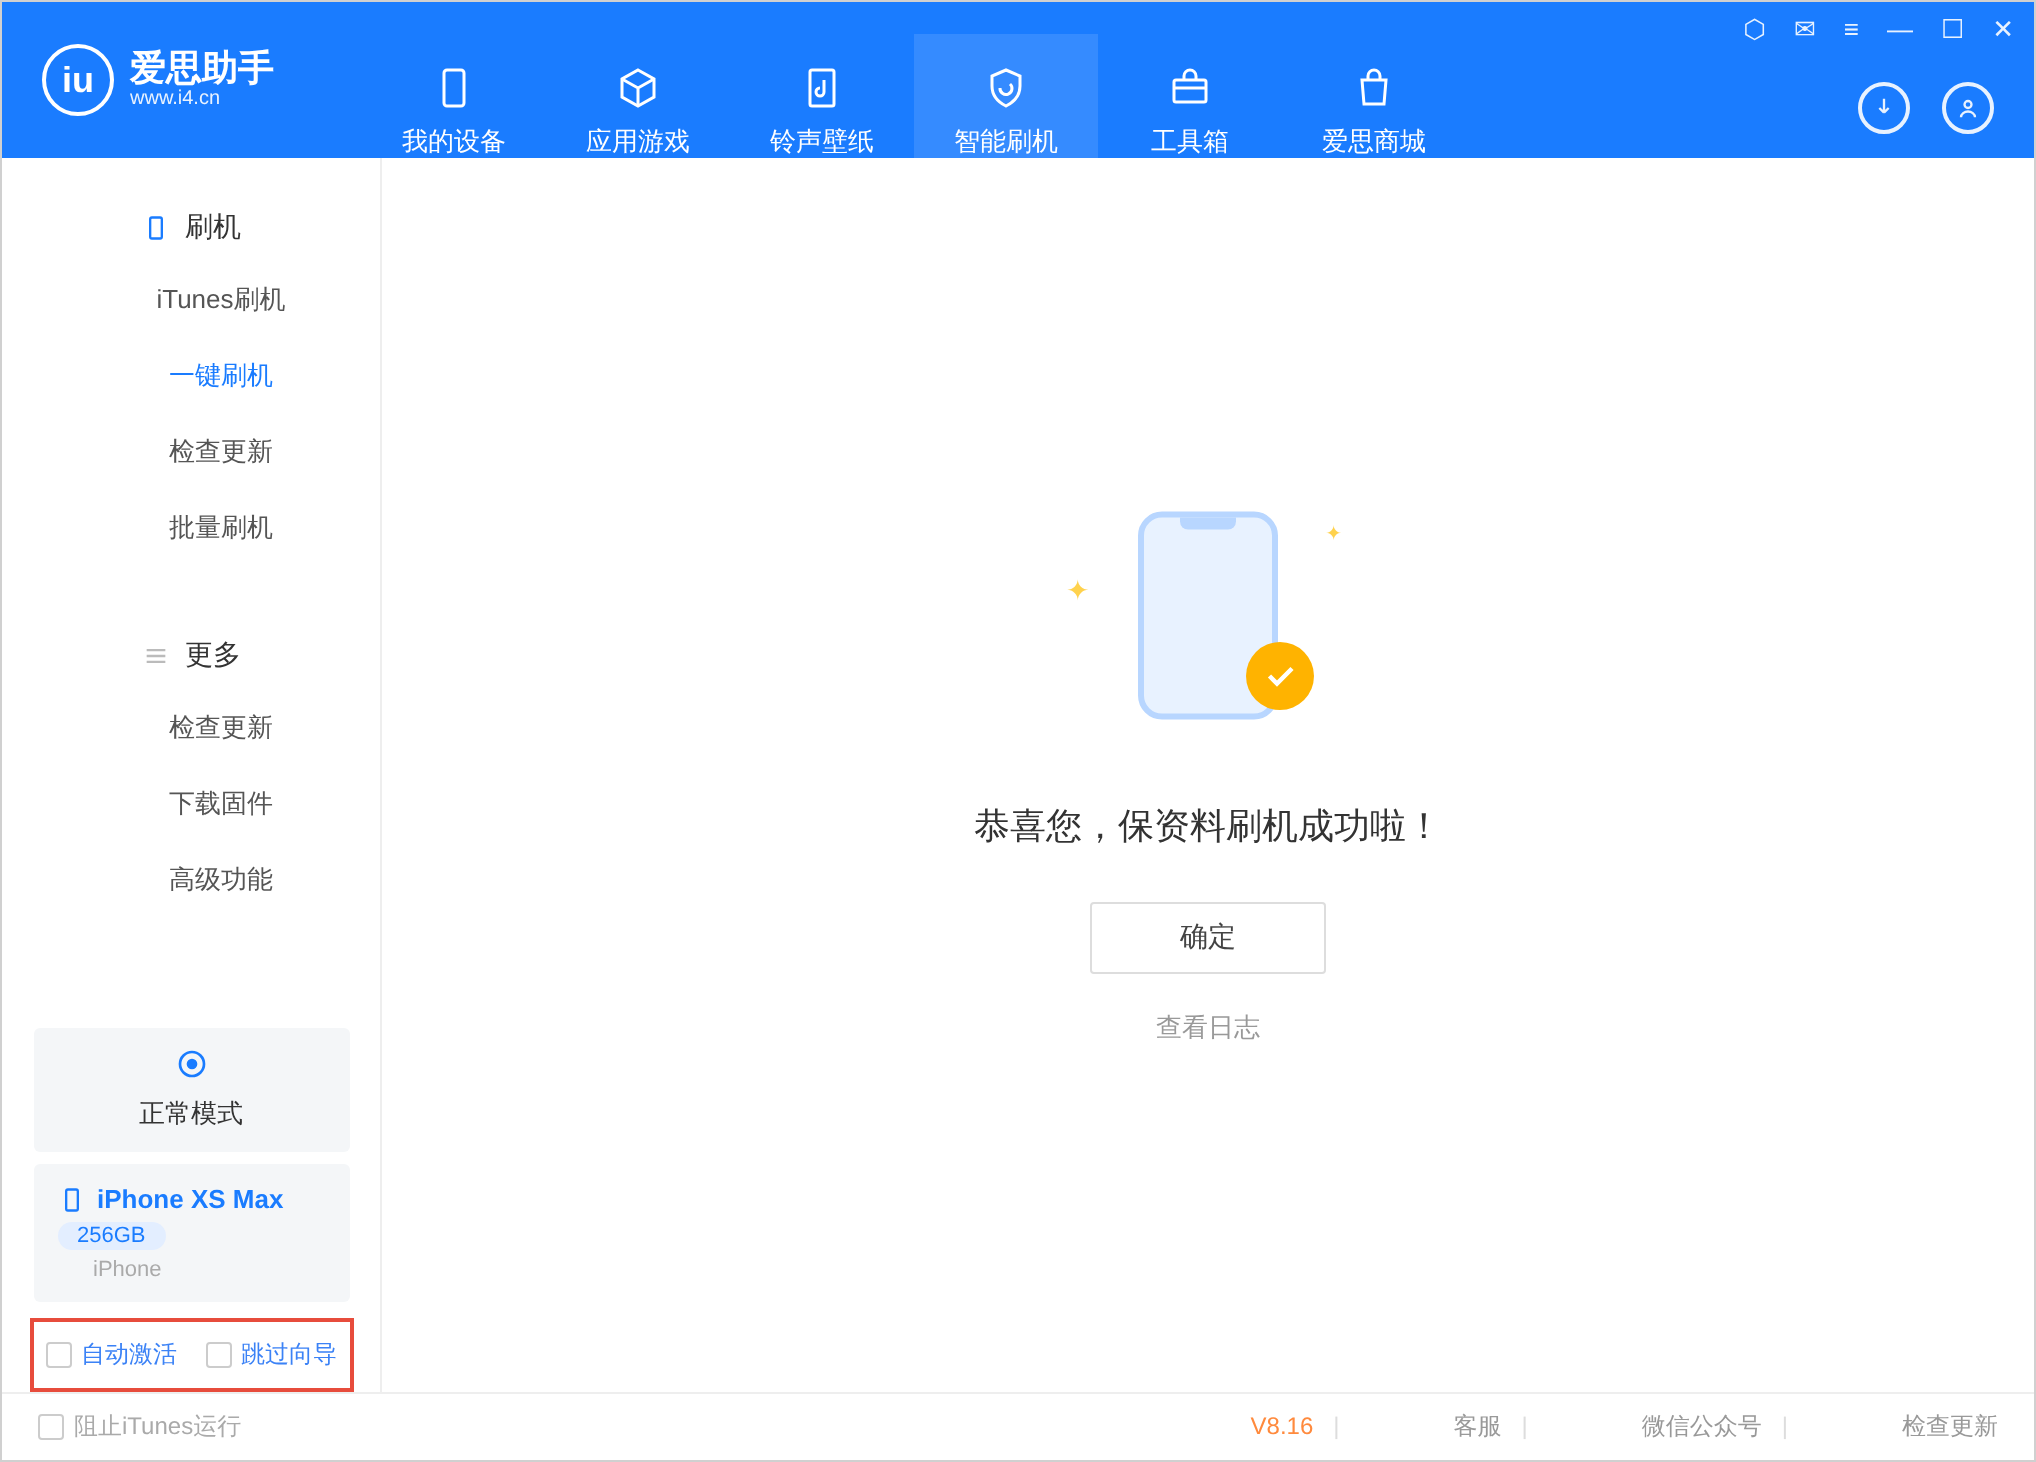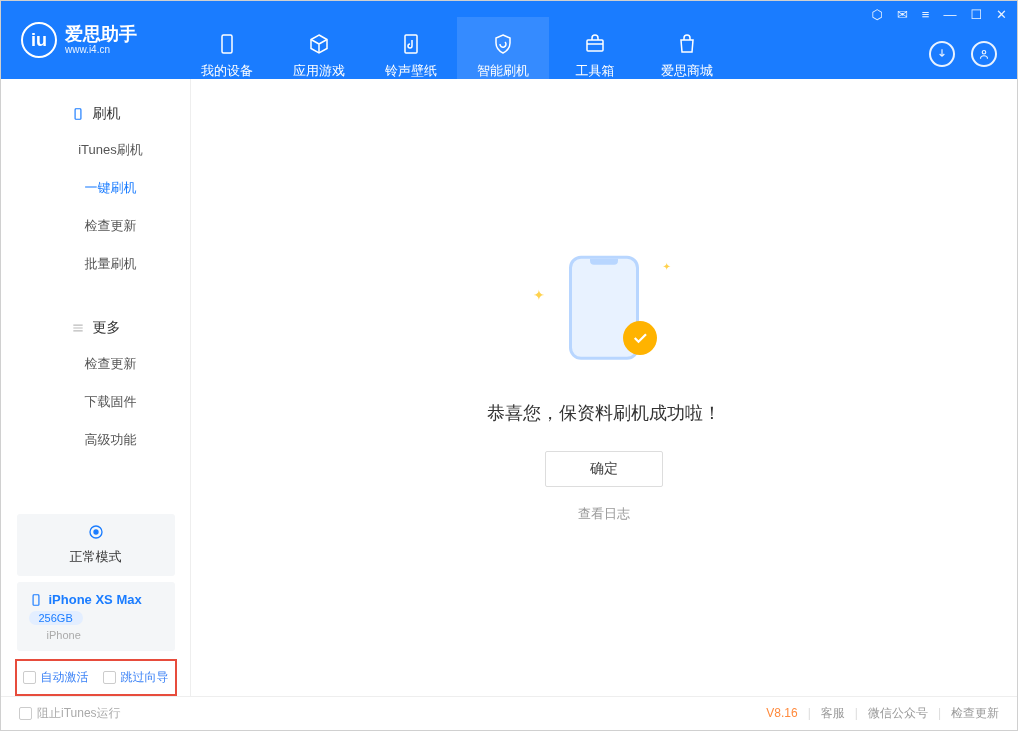--- a/index.html
+++ b/index.html
@@ -43,21 +43,21 @@
 .check-badge { position: absolute; right: 12px; bottom: 18px; width: 34px; height: 34px; background: #ffb300; border-radius: 50%; display: flex; align-items: center; justify-content: center; color: #fff; font-weight: bold; }
 .sparkle { position: absolute; color: #ffd24d; font-size: 14px; }
 .success-text { font-size: 18px; color: #333; margin-bottom: 26px; }
 .ok-btn { border: 1px solid #ddd; background: #fff; padding: 8px 44px; font-size: 14px; color: #444; cursor: pointer; border-radius: 2px; }
 .view-log { margin-top: 18px; color: #999; font-size: 13px; cursor: pointer; }
 
 .footer { height: 24px; border-top: 1px solid #eee; display: flex; align-items: center; padding: 16px 18px; font-size: 12px; color: #aaa; }
 .footer-left { display: flex; align-items: center; gap: 6px; }
 .footer-right { margin-left: auto; display: flex; align-items: center; gap: 10px; }
 .footer-right .divider { color: #ddd; }
-.footer-link { cursor: pointer; color: #999; }
+.footer-link { cursor: pointer; color: #999; margin-left: 47px; }
 .version { color: #ff8a3d; }
 </style>
 </head>
 <body>
 
 <div class="header">
   <div class="logo-area">
     <div class="logo-circle">iu</div>
     <div>
       <div class="logo-text">爱思助手</div>

